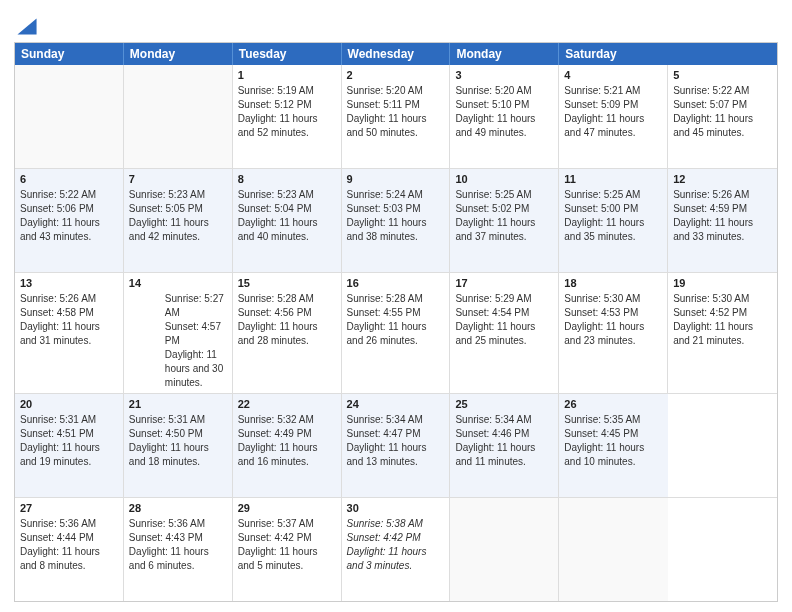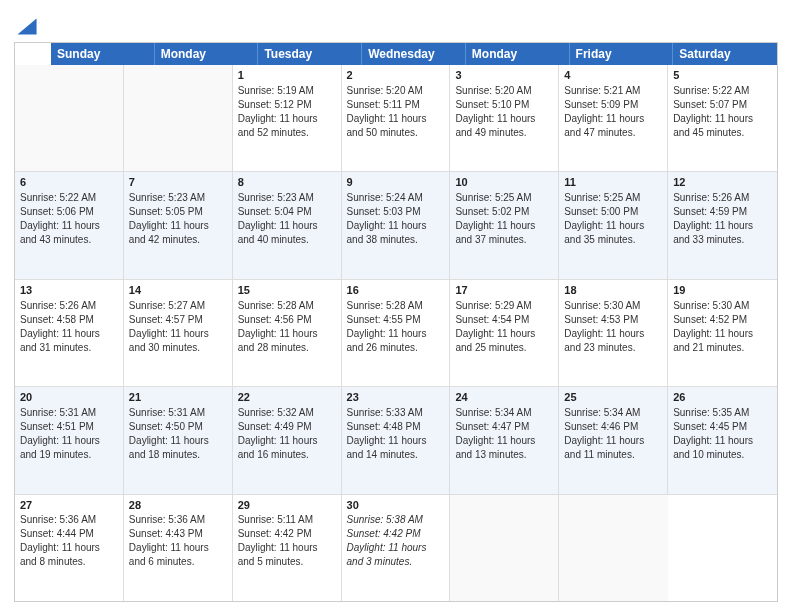--- a/index.html
+++ b/index.html
@@ -56,21 +56,20 @@
     .calendar {
       flex: 1;
       display: flex;
       flex-direction: column;
       border: 1px solid #ccc;
     }
     .cal-header-row {
       display: grid;
       grid-template-columns: repeat(7, 1fr);
       background: #2d6bbf;
-      margin-left: 36px;
     }
     .cal-header-cell {
       color: #fff;
       font-size: 12px;
       font-weight: bold;
       padding: 4px 6px;
       text-align: left;
       border-right: 1px solid #5590d6;
     }
     .cal-header-cell:last-child { border-right: none; }
@@ -132,21 +131,20 @@
     </div>
   </div>
 
   <div class="calendar">
     <div class="cal-header-row">
     <div class="cal-header-cell">Sunday</div>
         <div class="cal-header-cell">Monday</div>
         <div class="cal-header-cell">Tuesday</div>
         <div class="cal-header-cell">Wednesday</div>
         <div class="cal-header-cell">Monday</div>
-        <div class="cal-header-cell">Friday</div>
         <div class="cal-header-cell">Saturday</div>
       </div>
     <div class="cal-body">
     <div class="cal-row">
           <div class="cal-cell empty"></div>
           <div class="cal-cell empty"></div>
           <div class="cal-cell">
             <span class="day-num">1</span>
             <div class="cell-text" style="white-space: pre-line;">Sunrise: 5:19 AM
 Sunset: 5:12 PM
@@ -223,21 +221,21 @@
         </div>
         <div class="cal-row">
           <div class="cal-cell">
             <span class="day-num">13</span>
             <div class="cell-text" style="white-space: pre-line;">Sunrise: 5:26 AM
 Sunset: 4:58 PM
 Daylight: 11 hours and 31 minutes.</div>
           </div>
           <div class="cal-cell">
             <span class="day-num">14</span>
-            <div class="cell-text" style="white-space: pre-line;">Sunrise: 5:27 AM
+            <div class="cell-text" style="white-space: pre-line; margin-left: 36px;">Sunrise: 5:27 AM
 Sunset: 4:57 PM
 Daylight: 11 hours and 30 minutes.</div>
           </div>
           <div class="cal-cell">
             <span class="day-num">15</span>
             <div class="cell-text" style="white-space: pre-line;">Sunrise: 5:28 AM
 Sunset: 4:56 PM
 Daylight: 11 hours and 28 minutes.</div>
           </div>
           <div class="cal-cell">
@@ -278,26 +276,20 @@
 Sunset: 4:50 PM
 Daylight: 11 hours and 18 minutes.</div>
           </div>
           <div class="cal-cell alt-row">
             <span class="day-num">22</span>
             <div class="cell-text" style="white-space: pre-line;">Sunrise: 5:32 AM
 Sunset: 4:49 PM
 Daylight: 11 hours and 16 minutes.</div>
           </div>
           <div class="cal-cell alt-row">
-            <span class="day-num">23</span>
-            <div class="cell-text" style="white-space: pre-line;">Sunrise: 5:33 AM
-Sunset: 4:48 PM
-Daylight: 11 hours and 14 minutes.</div>
-          </div>
-          <div class="cal-cell alt-row">
             <span class="day-num">24</span>
             <div class="cell-text" style="white-space: pre-line;">Sunrise: 5:34 AM
 Sunset: 4:47 PM
 Daylight: 11 hours and 13 minutes.</div>
           </div>
           <div class="cal-cell alt-row">
             <span class="day-num">25</span>
             <div class="cell-text" style="white-space: pre-line;">Sunrise: 5:34 AM
 Sunset: 4:46 PM
 Daylight: 11 hours and 11 minutes.</div>
@@ -317,21 +309,21 @@
 Daylight: 11 hours and 8 minutes.</div>
           </div>
           <div class="cal-cell">
             <span class="day-num">28</span>
             <div class="cell-text" style="white-space: pre-line;">Sunrise: 5:36 AM
 Sunset: 4:43 PM
 Daylight: 11 hours and 6 minutes.</div>
           </div>
           <div class="cal-cell">
             <span class="day-num">29</span>
-            <div class="cell-text" style="white-space: pre-line;">Sunrise: 5:11 AM
+            <div class="cell-text" style="white-space: pre-line;">Sunrise: 5:37 AM
 Sunset: 4:42 PM
 Daylight: 11 hours and 5 minutes.</div>
           </div>
           <div class="cal-cell">
             <span class="day-num">30</span>
             <div class="cell-text" style="white-space: pre-line; font-style: italic;">Sunrise: 5:38 AM
 Sunset: 4:42 PM
 Daylight: 11 hours and 3 minutes.</div>
           </div>
           <div class="cal-cell empty"></div>

